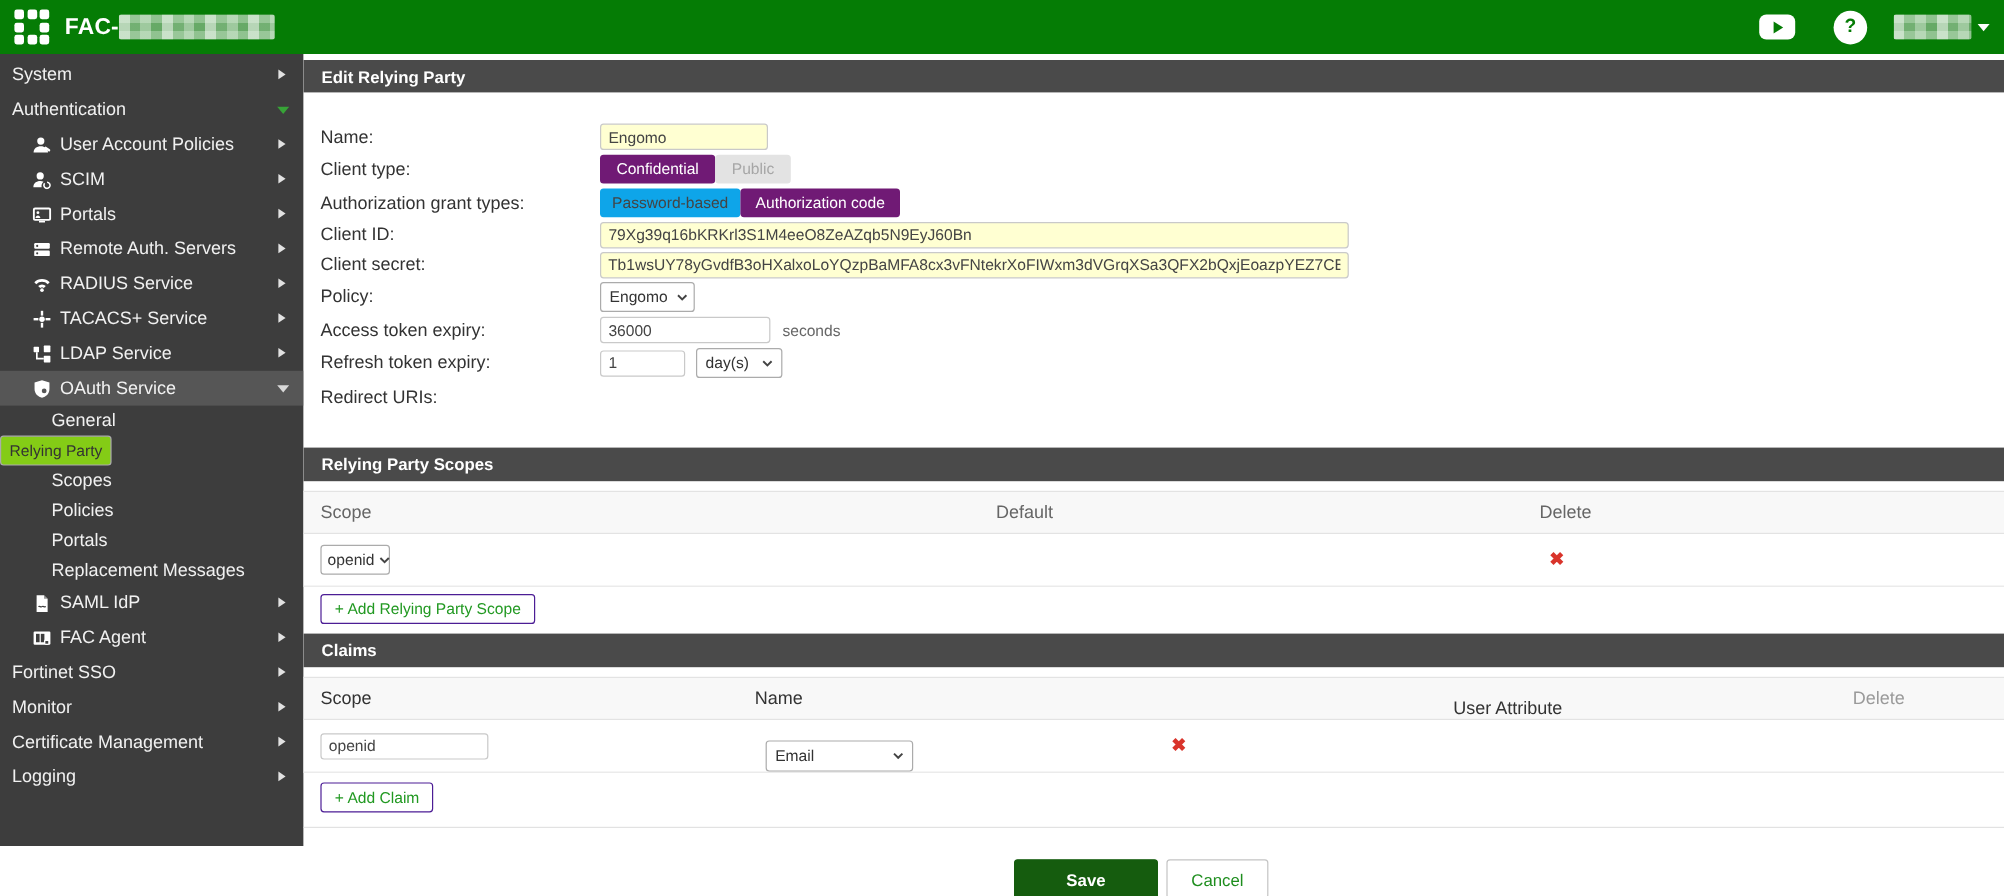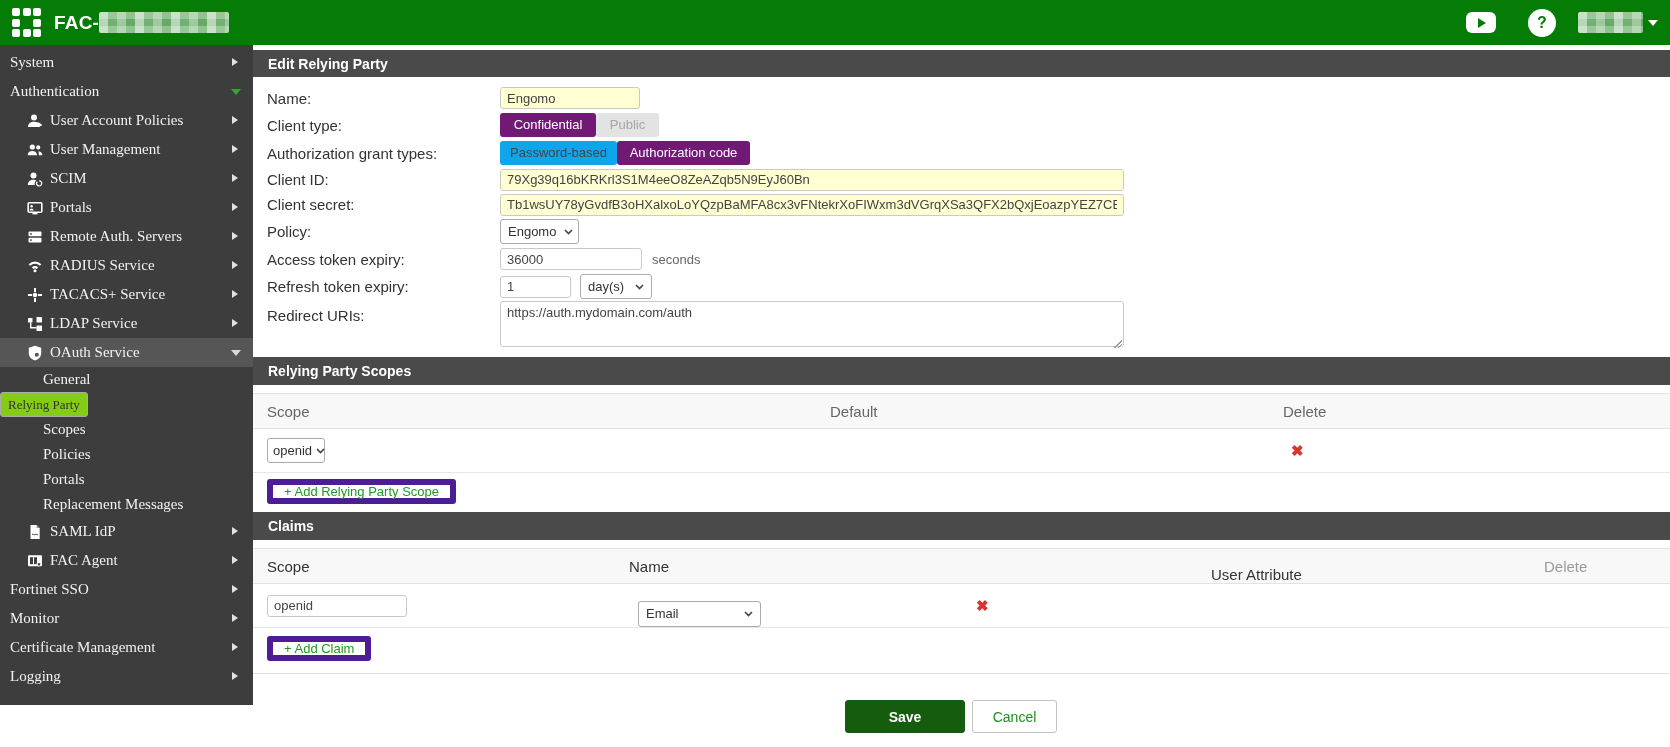--- a/index.html
+++ b/index.html
@@ -24,21 +24,21 @@
   .redact.host { width:130px; }
   .redact.acct { width:65px; }
   .tb-spacer { flex:1; }
   .yt-btn { width:30px; height:21px; background:#fff; border-radius:6px; display:flex; align-items:center; justify-content:center; margin-right:32px; cursor:pointer; }
   .yt-tri { width:0; height:0; border-top:5px solid transparent; border-bottom:5px solid transparent; border-left:8px solid #057c05; margin-left:2px; }
   .help-btn { width:28px; height:28px; background:#fff; border-radius:50%; color:#057c05; font-weight:bold; font-size:16px; display:flex; align-items:center; justify-content:center; margin-right:22px; cursor:pointer; }
   .acct { display:flex; align-items:center; gap:5px; cursor:pointer; }
   .caret-white { width:0; height:0; border-left:5px solid transparent; border-right:5px solid transparent; border-top:6px solid #fff; }
   
   .sidebar { position:absolute; left:0; top:45px; width:253px; height:660px; background:#3d3d3d; padding-top:3px; font-size:15px; color:#f1f1f1; }
-  .s1,.s2,.s3 { position:relative; display:flex; align-items:center; cursor:pointer;font-family:Liberation Serif, serif; }
+  .s1,.s2,.s3 { position:relative; display:flex; align-items:center; cursor:pointer; }
   .s1 { height:29px; padding-left:10px; }
   .s2 { height:29px; padding-left:26px; }
   .s3 { height:25px; padding-left:43px; }
   .s2 .sic { width:17px; height:16px; margin-right:7px; display:inline-flex; align-items:center; justify-content:center; flex:none; }
   .arr { position:absolute; right:15px; top:50%; margin-top:-4.5px; width:0; height:0;
     border-top:4.5px solid transparent; border-bottom:4.5px solid transparent; border-left:6px solid #e2e2e2; }
   .cardn { position:absolute; right:12px; top:50%; margin-top:-3px; width:0; height:0;
     border-left:5.5px solid transparent; border-right:5.5px solid transparent; }
   .cardn.green { border-top:6px solid #37a337; }
   .cardn.gray  { border-top:6px solid #d8d8d8; }
@@ -75,21 +75,21 @@
   .claims .k2 { width:582px; }
   .claims .k3 { width:333px;margin-top:16px; }
   .claims .k4 { flex:1; }
   .thead.scopes { color:#666; }
   .thead.claims { color:#333; }
   .thead .muted { color:#9a9a9a; }
   .toggle { width:26px; height:14px; border-radius:7px; background:#2eb52e; position:relative; margin-left:6px; cursor:pointer; }
   .toggle .knob { position:absolute; right:1.5px; top:1.5px; width:11px; height:11px; border-radius:50%; background:#fff; }
   .xdel { color:#d9342b; font-size:15px; font-weight:bold; cursor:pointer; margin-left:8px; display:inline-block; }
   .addbtn { display:inline-flex; align-items:center; height:25px; margin:6px 0 0 14px; padding:0 11px;
-    background:#fff; border:6px solid #4c1d95; border-radius:3px; color:#229922; font-size:13px; cursor:pointer; font-family:"Liberation Sans",sans-serif; }
+    background:#fff; border:1px solid #4c1d95; border-radius:3px; color:#229922; font-size:13px; cursor:pointer; font-family:"Liberation Sans",sans-serif; }
   .addbtn.claim { margin-top:8px; }
   
   .footer { border-top:1px solid #e2e2e2; margin-top:12px; padding:26px 0 0 592px; display:flex; gap:7px; }
   .btn { height:33px; border-radius:3px; font-size:14px; cursor:pointer; font-family:"Liberation Sans",sans-serif; }
   .btn.save { width:120px; background:#155c0e; color:#fff; font-weight:bold; border:1px solid #155c0e; }
   .btn.cancel { width:85px; background:#fff; color:#1e8e1e; border:1px solid #c3c3c3; }
   .chev { margin-left:8px; flex:none; }
   svg.sicon { display:block; }
 </style>
 </head>
@@ -138,32 +138,20 @@
           <path d="M1 14c0-3.4 2.7-5.2 6-5.2s6 1.8 6 5.2z"></path>
           <rect x="9.8" y="10.2" width="5.4" height="2" rx="1" transform="rotate(35 12.5 11.2)"></rect>
         </svg>
       </span>
     <span>User Account Policies</span>
       <i class="arr"></i>
   </div>
   <div class="s2">
     <span class="sic">
         <svg class="sicon" width="16" height="16" viewBox="0 0 16 16" fill="#fff">
-          <circle cx="5.3" cy="5" r="2.6"></circle>
-          <path d="M.6 13.3c0-2.9 2.1-4.4 4.7-4.4s4.7 1.5 4.7 4.4z"></path>
-          <circle cx="11.2" cy="5.4" r="2.1"></circle>
-          <path d="M11.6 9.3c2.2.2 3.8 1.7 3.8 4h-3.6z"></path>
-        </svg>
-      </span>
-    <span>User Management</span>
-      <i class="arr"></i>
-  </div>
-  <div class="s2">
-    <span class="sic">
-        <svg class="sicon" width="16" height="16" viewBox="0 0 16 16" fill="#fff">
           <circle cx="6.5" cy="4.6" r="3"></circle>
           <path d="M.8 14c0-3.4 2.6-5.2 5.7-5.2 1 0 2 .2 2.8.6-1.2.8-2 2.6-1.6 4.6z"></path>
           <path d="M12.2 9.2a3.2 3.2 0 1 1-2.5 1.1l1 .9a1.9 1.9 0 1 0 1.5-.7z"></path>
         </svg>
       </span>
     <span>SCIM</span>
       <i class="arr"></i>
   </div>
   <div class="s2">
     <span class="sic">
@@ -293,21 +281,21 @@
     <span>Logging</span>
       <i class="arr"></i>
   </div>
 </div>
 
 <div class="main">
 
   <div class="secbar editbar">Edit Relying Party</div>
 
   
-  <div class="frow" style="height:26px;margin-top:8px">
+  <div class="frow" style="height:26px;margin-top:24px">
     <div class="flabel">Name:</div>
     <input class="inp yellow" style="width: 140px;" value="Engomo">
   </div>
 
   <div class="frow" style="height:28px">
     <div class="flabel">Client type:</div>
     <span class="seg on" style="width:96px">Confidential</span>
     <span class="seg off" style="width:63px">Public</span>
   </div>
 
@@ -349,24 +337,20 @@
     <span class="sel" style="width:72px;margin-left:9px">
       <span>day(s)</span>
       <svg class="chev" width="9" height="6" viewBox="0 0 9 6">
           <path d="M1 1l3.5 3.5L8 1" stroke="#444" stroke-width="1.6" fill="none"></path>
         </svg>
     </span>
   </div>
 
   <div class="frow top" style="height:52px">
     <div class="flabel">Redirect URIs:</div>
-    <span class="ta-wrap">
-      <textarea class="ta" style="">https://auth.mydomain.com/auth</textarea>
-      <span class="ta-grip"></span>
-    </span>
   </div>
 
   
   <div class="secbar" style="margin-top:4px">Relying Party Scopes</div>
   <div class="thead scopes">
     <div class="c1">Scope</div>
     <div class="c2">Default</div>
     <div class="c3">Delete</div>
   </div>
   <div class="trow scopes" style="height:44px">

